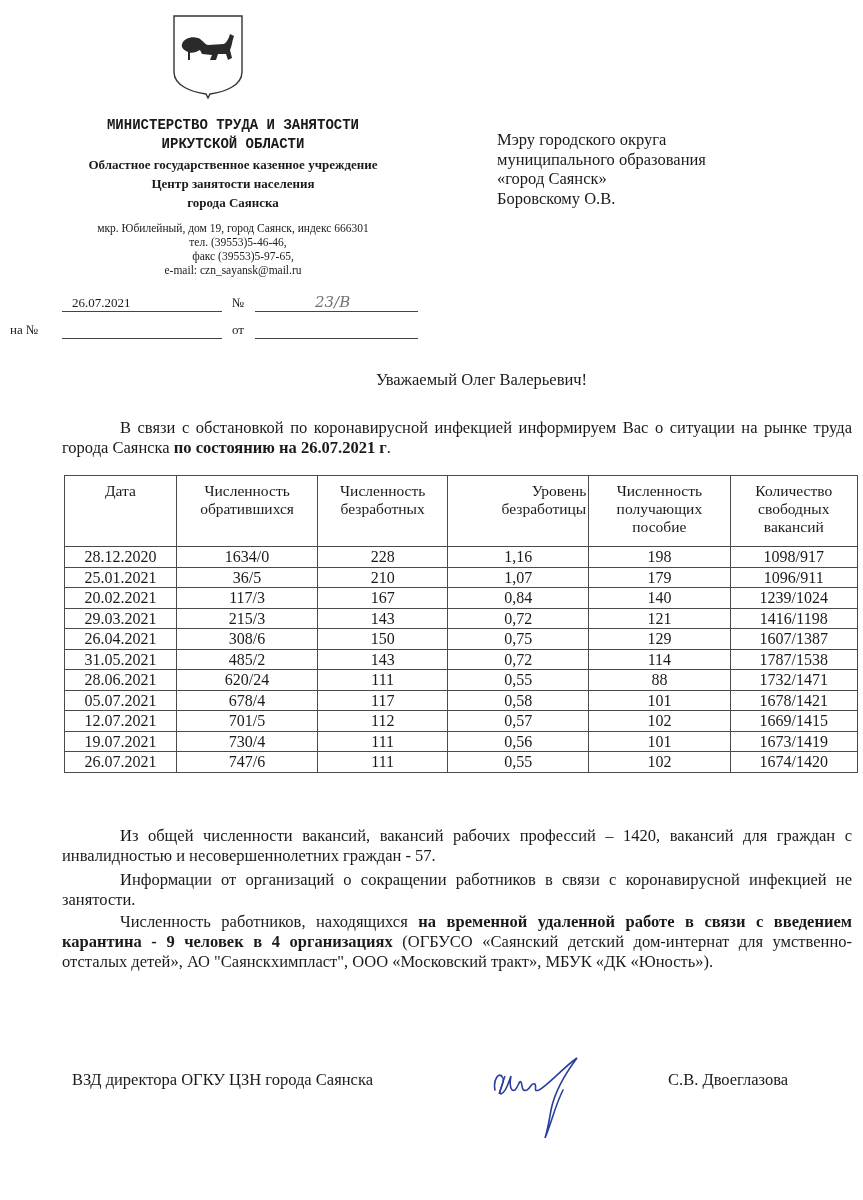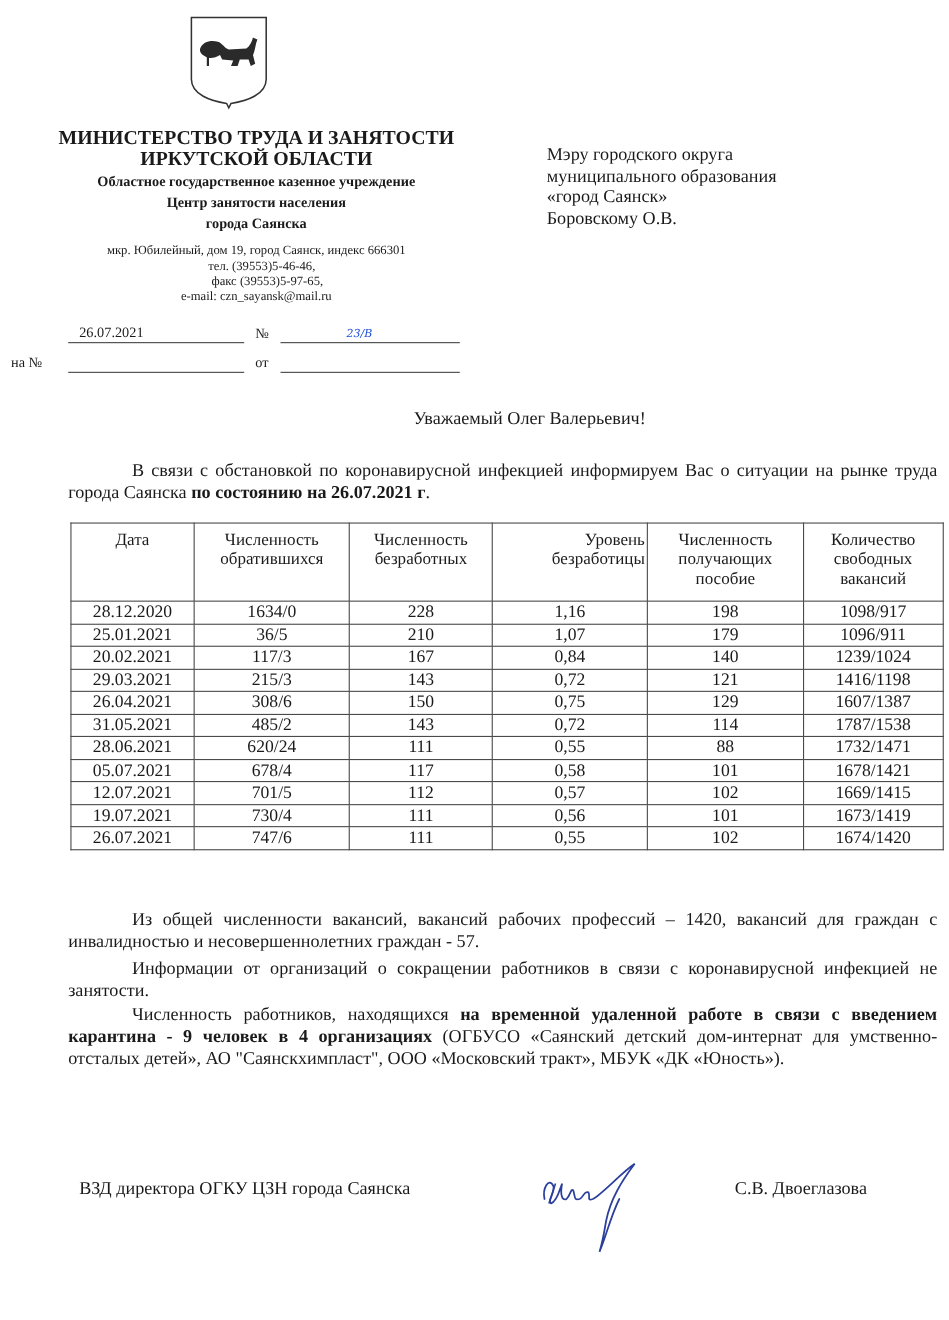--- a/index.html
+++ b/index.html
@@ -4,33 +4,33 @@
 <style>
   html, body { margin: 0; padding: 0; }
   body {
     width: 863px; height: 1200px; background: #ffffff; position: relative; overflow: hidden;
     font-family: "Liberation Serif", "DejaVu Serif", serif; color: #1a1a1a;
   }
   .abs { position: absolute; }
 
   
   #emblem { left: 172px; top: 14px; width: 72px; height: 86px; }
-  .h-ministry { left: 40px; width: 386px; font-weight: bold; font-size: 18px; line-height: 19px; text-align: center; }
+  .h-ministry { left: 40px; width: 386px; font-weight: bold; font-size: 14px; line-height: 19px; text-align: center; font-family: Liberation Mono, monospace; }
   .h-org { left: 40px; width: 386px; font-weight: bold; font-size: 13px; line-height: 17px; text-align: center; }
   .h-contact { left: 40px; width: 386px; font-size: 11.5px; line-height: 13.5px; text-align: center; }
   .email-link { }
 
   
   .addressee { left: 497px; top: 130px; font-size: 16.5px; line-height: 19.5px; }
 
   
   .reg-line { border-bottom: 1px solid #444; height: 18px; }
   .reg-label { font-size: 13px; }
   .reg-val { font-size: 13px; }
-  .hand-num { font-family: "DejaVu Serif", serif; font-style: italic; color: #1d4ed8; font-size: 10px; }
+  .hand-num { font-family: "DejaVu Serif", serif; font-style: italic; color: #737373; font-size: 15px; }
 
   
   .greeting { left: 0; width: 863px; top: 370px; font-size: 16.5px; text-align: center; padding-left: 100px; box-sizing: border-box; }
   .para { left: 62px; width: 790px; font-size: 16.5px; line-height: 20px; text-align: justify; }
   .indent { text-indent: 58px; }
   b { font-weight: bold; }
 
   
   table#stats { position: absolute; left: 64px; top: 475px; width: 794px; border-collapse: collapse; font-size: 16px; }
   #stats th, #stats td { border: 1px solid #4a4a4a; text-align: center; padding: 0 2px; font-weight: normal; }

